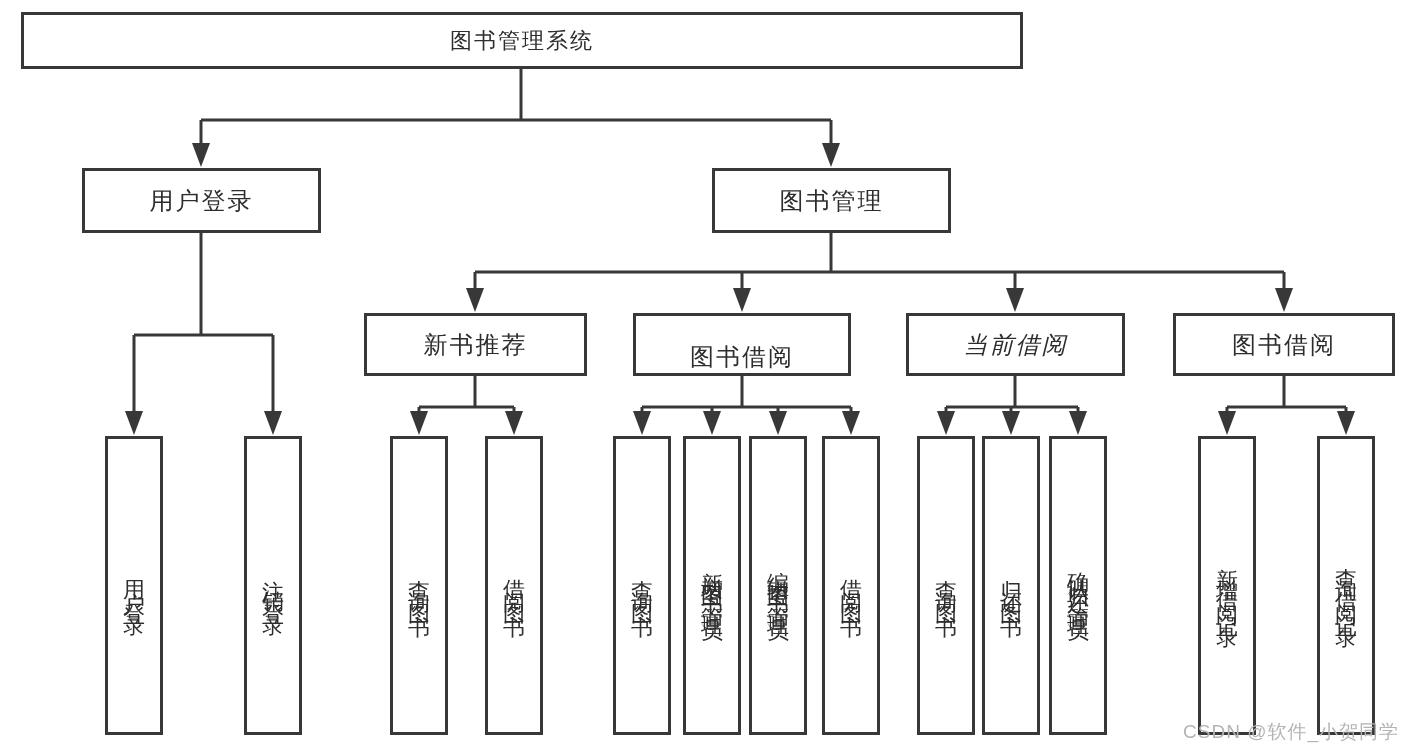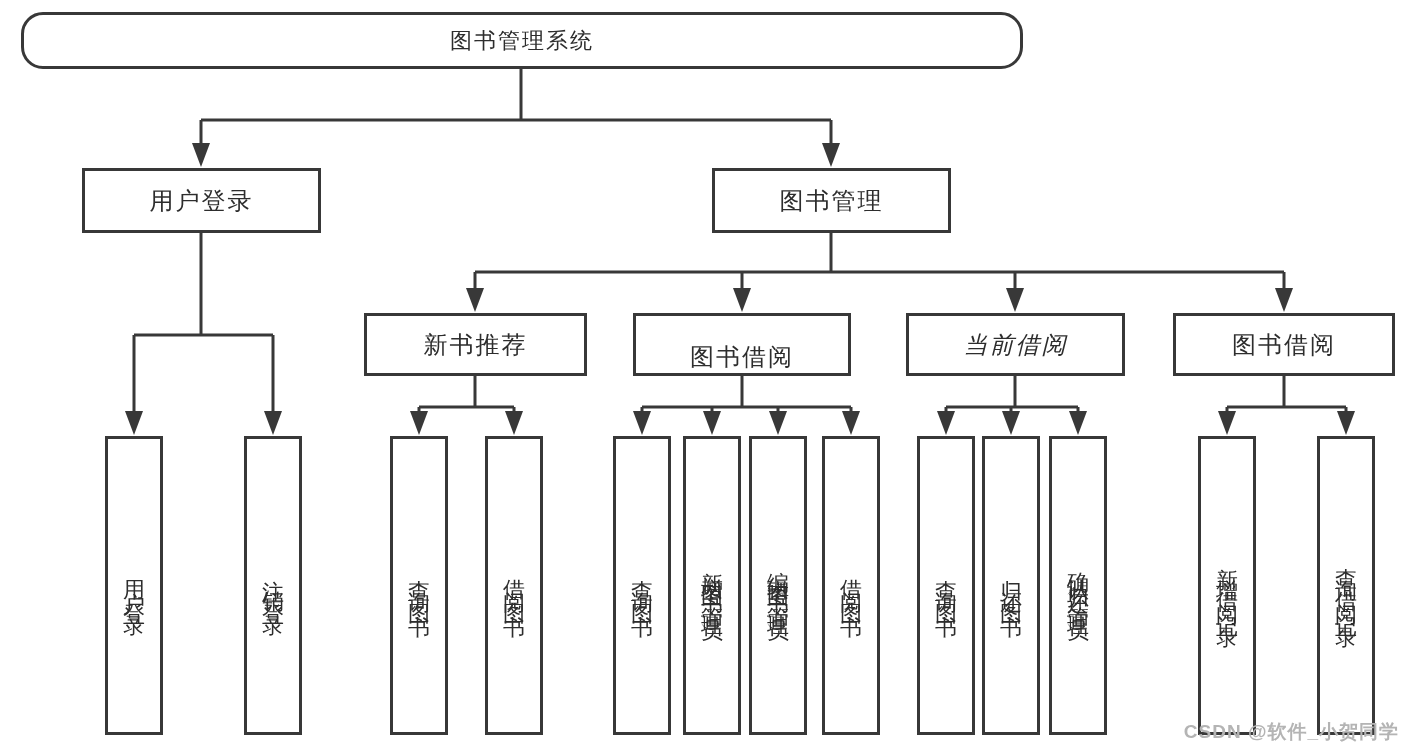--- a/index.html
+++ b/index.html
@@ -28,21 +28,20 @@
     background: #ffffff;
     display: flex;
     align-items: center;
     justify-content: center;
     color: #2d2d2d;
     z-index: 2;
   }
   .root-node {
     font-size: 22px;
     letter-spacing: 2px;
-    border-radius: 22px;
   }
   .h-node {
     font-size: 24px;
     letter-spacing: 2px;
   }
   .leaf {
     top: 436px;
     width: 58px;
     height: 299px;
   }
@@ -58,21 +57,20 @@
     letter-spacing: 7px;
   }
   .watermark {
     position: absolute;
     right: 6px;
     bottom: 2px;
     font-size: 19px;
     letter-spacing: 1px;
     color: #b4b4b4;
     z-index: 5;
-    font-weight: bold;
   }
 </style>
 </head>
 <body>
 
 <div class="canvas">
 
   <svg class="connectors" viewBox="0 0 1405 747" xmlns="http://www.w3.org/2000/svg">
 
     <path d="M521,69 V120 M201,120 H831 M201,120 V150 M831,120 V150

